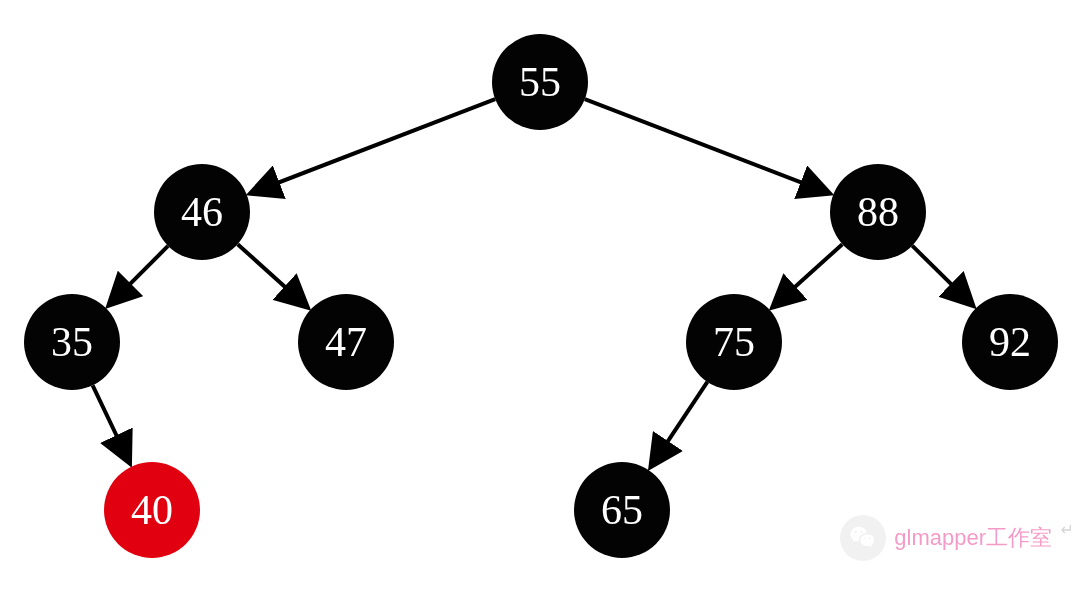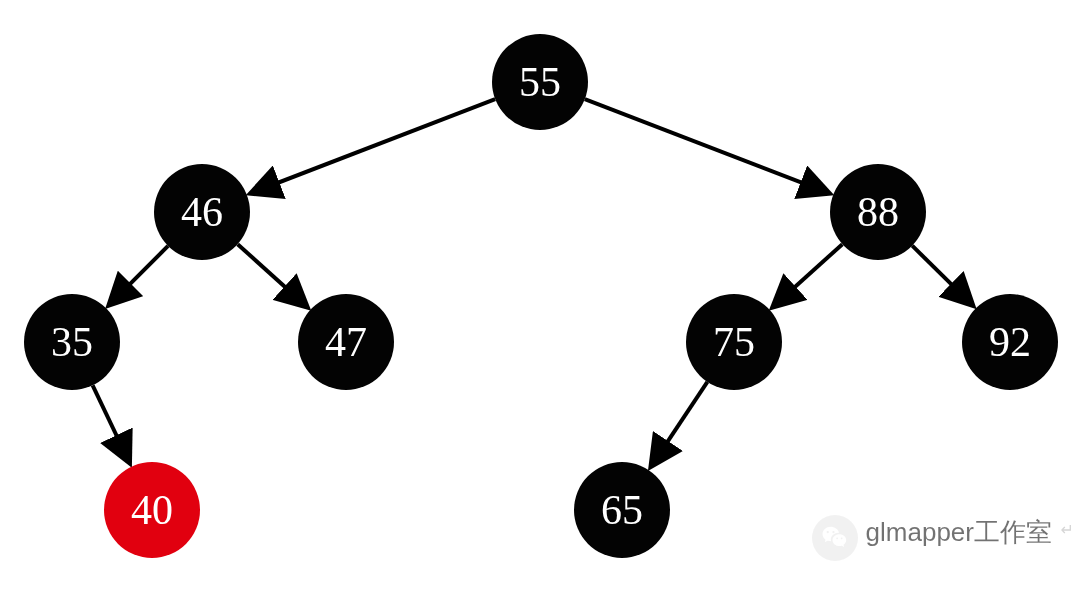--- a/index.html
+++ b/index.html
@@ -16,25 +16,26 @@
       font-size: 42px;
       font-family: "Times New Roman", serif;
       text-anchor: middle;
       dominant-baseline: central;
     }
     .watermark {
       position: absolute;
       right: 28px;
       bottom: 28px;
       display: flex;
+      align-items: center;
       gap: 8px;
       opacity: 0.55;
-      color: #000000;
+      color: #ec4899;
       font-family: "Microsoft YaHei", Arial, sans-serif;
-      font-size: 26px;
+      font-size: 22px;
     }
     .wm-circle {
       width: 46px;
       height: 46px;
       border-radius: 50%;
       background: #e6e6e6;
       display: flex;
       align-items: center;
       justify-content: center;
     }

